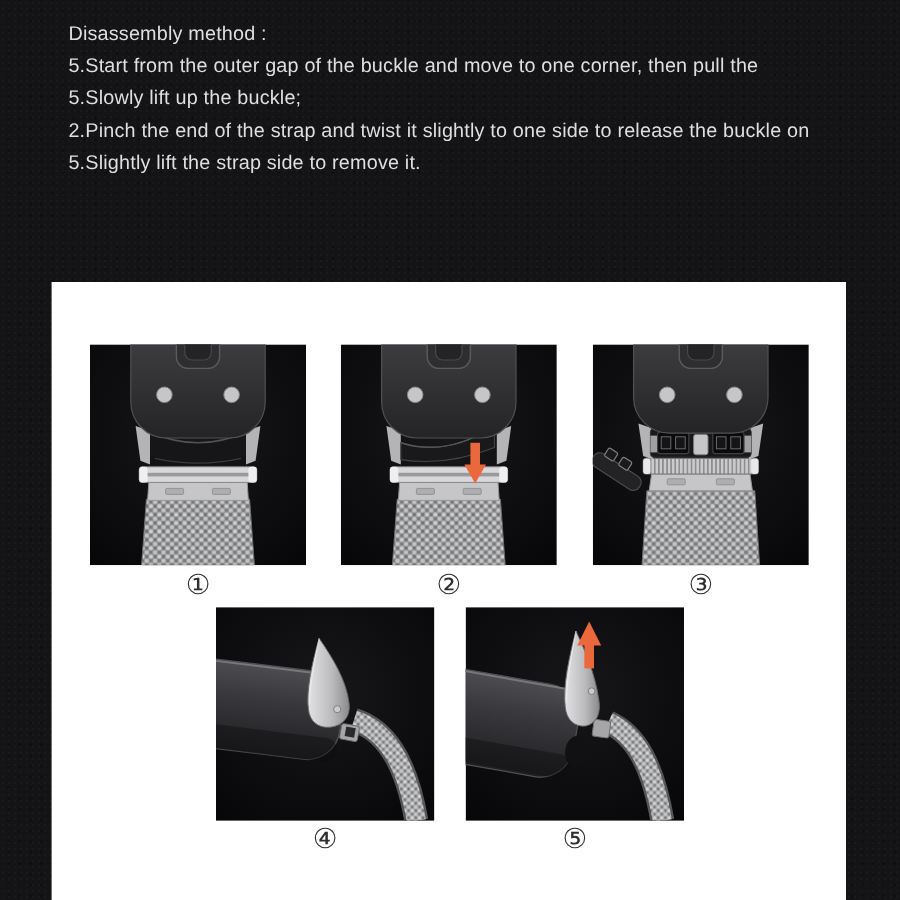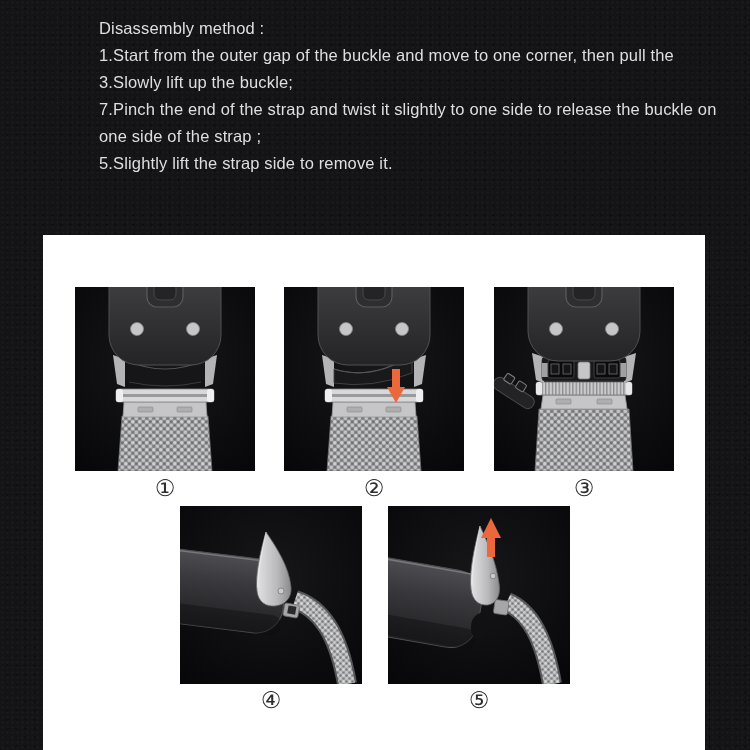--- a/index.html
+++ b/index.html
@@ -11,21 +11,21 @@
       radial-gradient(rgba(0,0,0,0.30) 1px, transparent 1.3px);
     background-size:5px 5px, 9px 9px;
     background-position:0 0, 3px 4px;
     font-family:"Liberation Sans","DejaVu Sans",sans-serif;
   }
   .instructions{
     position:absolute;left:57px;top:15px;width:645px;
     color:#dfdfdf;font-size:16.5px;line-height:26.9px;
     letter-spacing:0.15px;font-weight:400;
   }
-  .instructions .line{white-space:nowrap;margin-left:42px;}
+  .instructions .line{white-space:nowrap;}
   .panel{
     position:absolute;left:43px;top:235px;width:662px;height:515px;
     background:#ffffff;
   }
   .fig{
     position:absolute;width:180px;height:184px;margin:0;padding:0;
   }
   .fig svg{display:block;width:100%;height:100%;}
   .fig.small{width:182px;height:178px;}
   .step-label{
@@ -33,24 +33,23 @@
     text-align:center;color:#2e2e2e;font-size:23px;
     font-family:"DejaVu Sans","Liberation Sans",sans-serif;
   }
   .step-label.small{width:182px;}
 </style>
 </head>
 <body>
 
 <div class="instructions">
   <div class="line">Disassembly method :</div>
-  <div class="line">1.Start from the outer gap of the buckle and move to one corner, then pull the</div>
-  <div class="line">3.Slowly lift up the buckle;</div>
-  <div class="line">7.Pinch the end of the strap and twist it slightly to one side to release the buckle on</div>
-  <div class="line">one side of the strap ;</div>
+  <div class="line">5.Start from the outer gap of the buckle and move to one corner, then pull the</div>
+  <div class="line">5.Slowly lift up the buckle;</div>
+  <div class="line">2.Pinch the end of the strap and twist it slightly to one side to release the buckle on</div>
   <div class="line">5.Slightly lift the strap side to remove it.</div>
 </div>
 
 <div class="panel">
 
   <figure class="fig" style="left:32px;top:52px;">
     <svg viewBox="0 0 180 184" xmlns="http://www.w3.org/2000/svg">
       <defs>
         <radialGradient id="bg-1" cx="50%" cy="40%" r="80%">
           <stop offset="0%" stop-color="#18181b"></stop>

